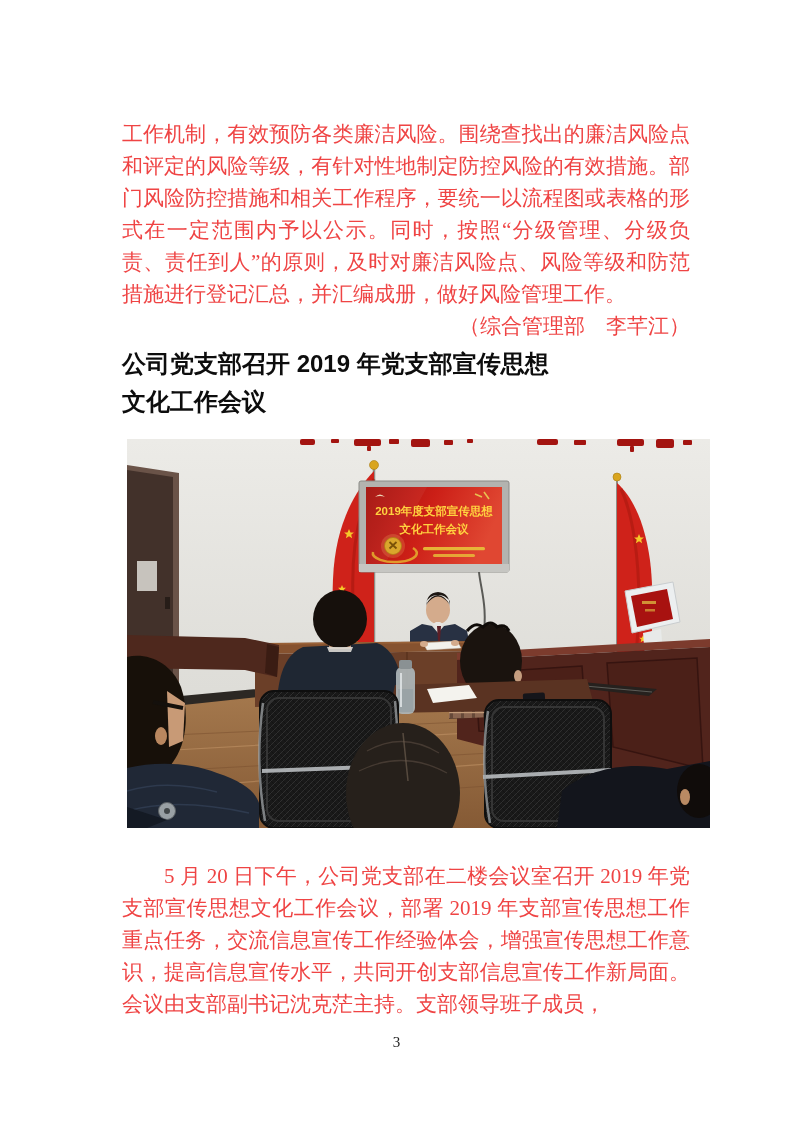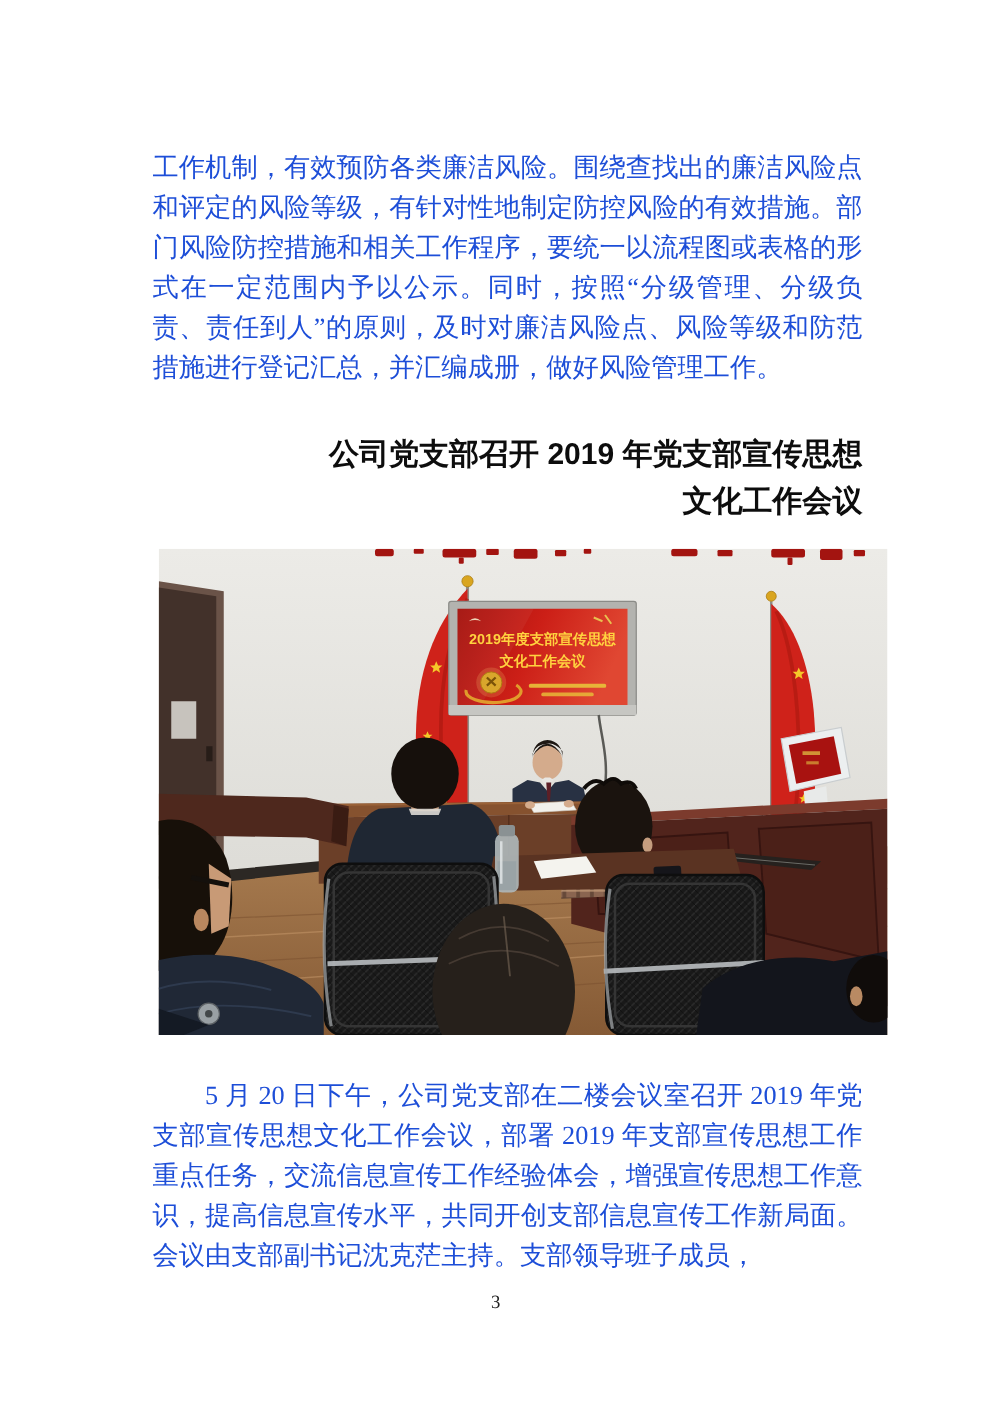--- a/index.html
+++ b/index.html
@@ -3,44 +3,44 @@
 <meta charset="utf-8">
 <style>
   html,body{margin:0;padding:0;}
   body{
     width:793px;height:1122px;position:relative;background:#ffffff;
     font-family:"Liberation Serif","DejaVu Serif",serif;
     overflow:hidden;
   }
   .para{
     position:absolute;left:122px;width:568px;
-    font-size:21px;line-height:32px;color:#1d4ed8;
+    font-size:21px;line-height:32px;color:#ef4444;
     text-align:justify;text-justify:inter-ideograph;
   }
   .para-prev{top:97px;}
   .para-body{top:839px;text-indent:2em;}
   .attribution{float:right;}
   .article-title{
     position:absolute;left:122px;top:345px;width:568px;
-    text-align:right;font-family:"Liberation Sans","DejaVu Sans",sans-serif;
+    text-align:left;font-family:"Liberation Sans","DejaVu Sans",sans-serif;
     font-weight:700;font-size:24px;line-height:38px;color:#0d0d0d;
   }
   .photo-wrap{
     position:absolute;left:127px;top:439px;width:583px;height:389px;
   }
   .photo-wrap svg{display:block;width:100%;height:100%;}
   .page-number{
     position:absolute;left:0;top:1034px;width:100%;text-align:center;
     font-size:15px;color:#222;
   }
 </style>
 </head>
 <body>
 
-<p class="para para-prev"><span>工作机制，有效预防各类廉洁风险。围绕查找出的廉洁风险点和评定的风险等级，有针对性地制定防控风险的有效措施。部门风险防控措施和相关工作程序，要统一以流程图或表格的形式在一定范围内予以公示。同时，按照“分级管理、分级负责、责任到人”的原则，及时对廉洁风险点、风险等级和防范措施进行登记汇总，并汇编成册，做好风险管理工作。</span></p>
+<p class="para para-prev"><span>工作机制，有效预防各类廉洁风险。围绕查找出的廉洁风险点和评定的风险等级，有针对性地制定防控风险的有效措施。部门风险防控措施和相关工作程序，要统一以流程图或表格的形式在一定范围内予以公示。同时，按照“分级管理、分级负责、责任到人”的原则，及时对廉洁风险点、风险等级和防范措施进行登记汇总，并汇编成册，做好风险管理工作。</span><span class="attribution">（综合管理部　李芊江）</span></p>
 
 <div class="article-title">
   <div>公司党支部召开 2019 年党支部宣传思想</div>
   <div>文化工作会议</div>
 </div>
 
 <div class="photo-wrap">
 <svg viewBox="0 0 583 389" xmlns="http://www.w3.org/2000/svg">
   <defs>
     <linearGradient id="wallGrad" x1="0" y1="0" x2="0" y2="1">

